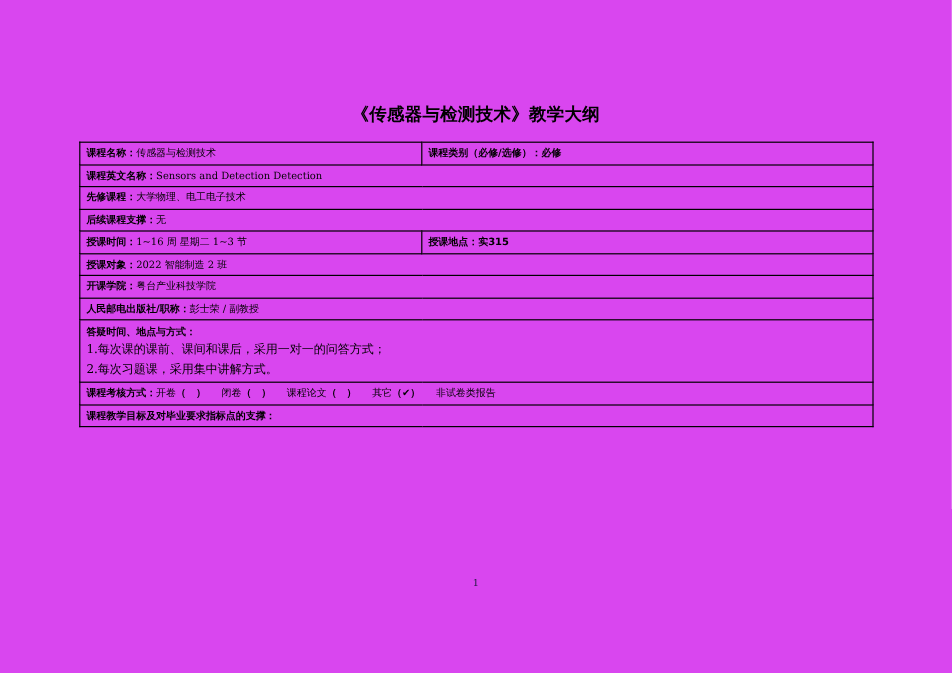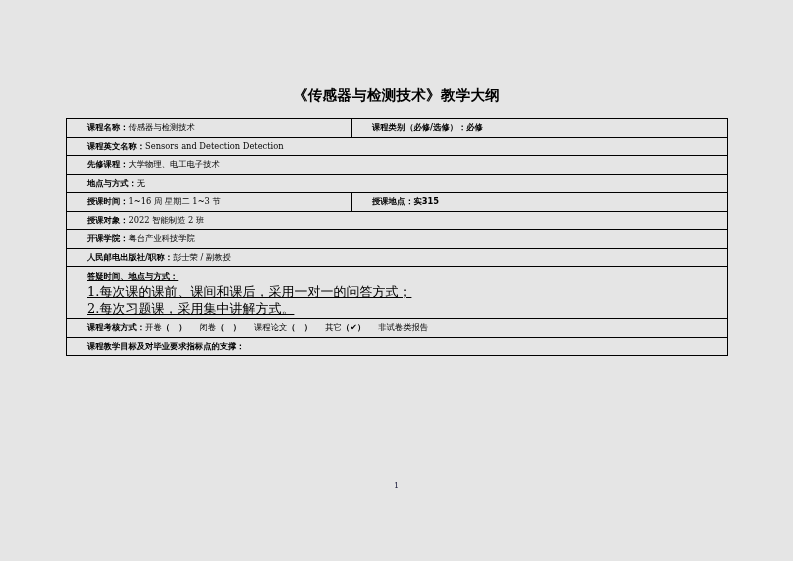--- a/index.html
+++ b/index.html
@@ -11,21 +11,21 @@
     height: 561px;
     background: #ffffff;
     font-family: "DejaVu Serif", "Liberation Serif", serif;
     color: #000000;
     overflow: hidden;
   }
   .page {
     position: relative;
     width: 793px;
     height: 561px;
-    background: #e5e5e5;
+    background: #d946ef;
   }
   .doc-title {
     position: absolute;
     top: 86px;
     left: 0;
     width: 793px;
     text-align: center;
     font-family: "DejaVu Sans", "Liberation Sans", sans-serif;
     font-weight: bold;
     font-size: 14.5px;
@@ -35,52 +35,51 @@
   .syllabus-table {
     position: absolute;
     top: 118px;
     left: 66px;
     width: 661px;
     border-collapse: collapse;
     table-layout: fixed;
   }
   .syllabus-table td {
     border: 1px solid #000000;
-    padding: 1px 4px 1px 20px;
+    padding: 1px 4px 1px 5px;
     vertical-align: middle;
     font-size: 8.3px;
     line-height: 15.5px;
     height: 15.5px;
   }
   .lbl {
     font-family: "DejaVu Sans", "Liberation Sans", sans-serif;
     font-weight: bold;
     font-size: 8.3px;
   }
   .val {
     font-family: "DejaVu Serif", "Liberation Serif", serif;
     font-weight: normal;
     font-size: 8.3px;
   }
   .blockcell {
     padding-top: 2px;
     padding-bottom: 2px;
-    text-decoration: underline;
   }
   .blockcell .hdr {
     display: block;
     font-family: "DejaVu Sans", "Liberation Sans", sans-serif;
     font-weight: bold;
     font-size: 8.3px;
     line-height: 16px;
   }
   .blockcell .para {
     display: block;
     font-family: "DejaVu Serif", "Liberation Serif", serif;
-    font-size: 13px;
+    font-size: 10px;
     line-height: 16.5px;
     text-align: justify;
     text-justify: inter-ideograph;
   }
   .exam-row .opt {
     font-family: "DejaVu Serif", "Liberation Serif", serif;
     font-size: 8.3px;
     margin-right: 13px;
     white-space: nowrap;
   }
@@ -137,21 +136,21 @@
 
 
       <tr>
         <td colspan="2" class="nowrapcell">
           <span class="lbl">先修课程：</span><span class="val">大学物理、电工电子技术</span>
         </td>
       </tr>
 
       <tr>
         <td colspan="2" class="nowrapcell">
-          <span class="lbl">地点与方式：</span><span class="val">无</span>
+          <span class="lbl">后续课程支撑：</span><span class="val">无</span>
         </td>
       </tr>
 
       <tr>
         <td class="nowrapcell">
           <span class="lbl">授课时间：</span><span class="val">1~16 周  星期二  1~3 节</span>
         </td>
         <td class="nowrapcell">
           <span class="lbl">授课地点：</span><span class="lbl">实315</span>
         </td>

